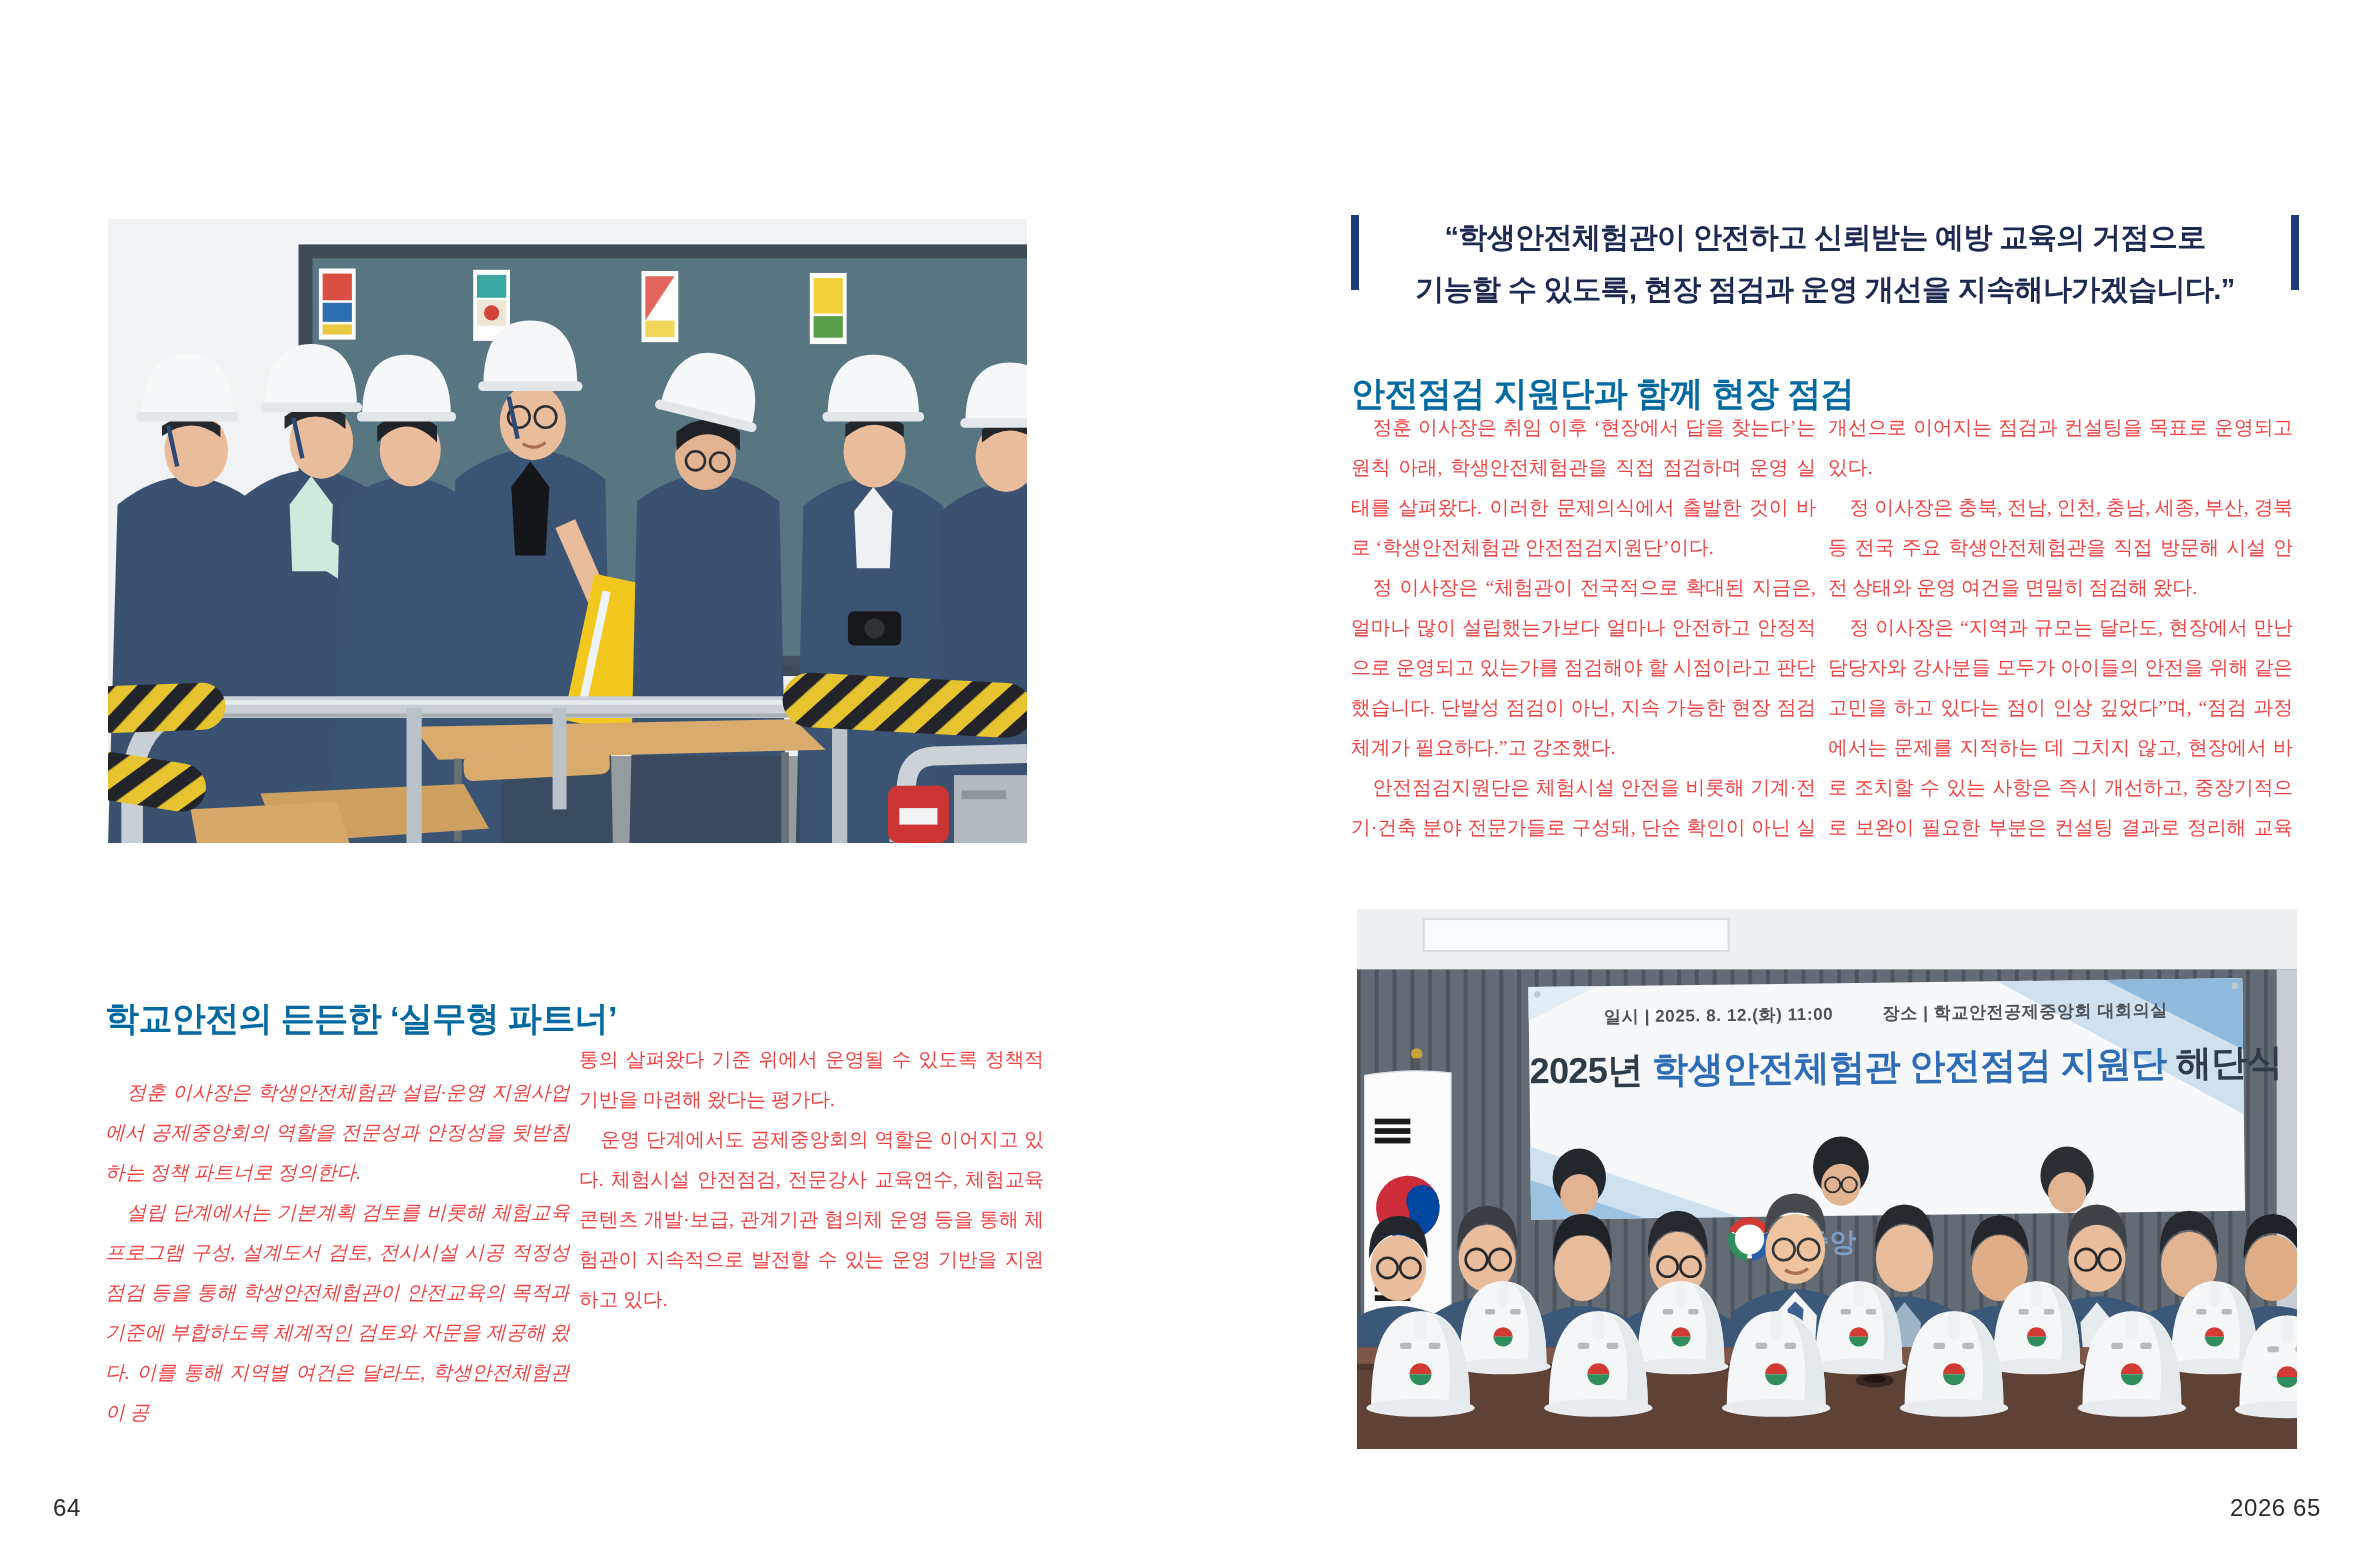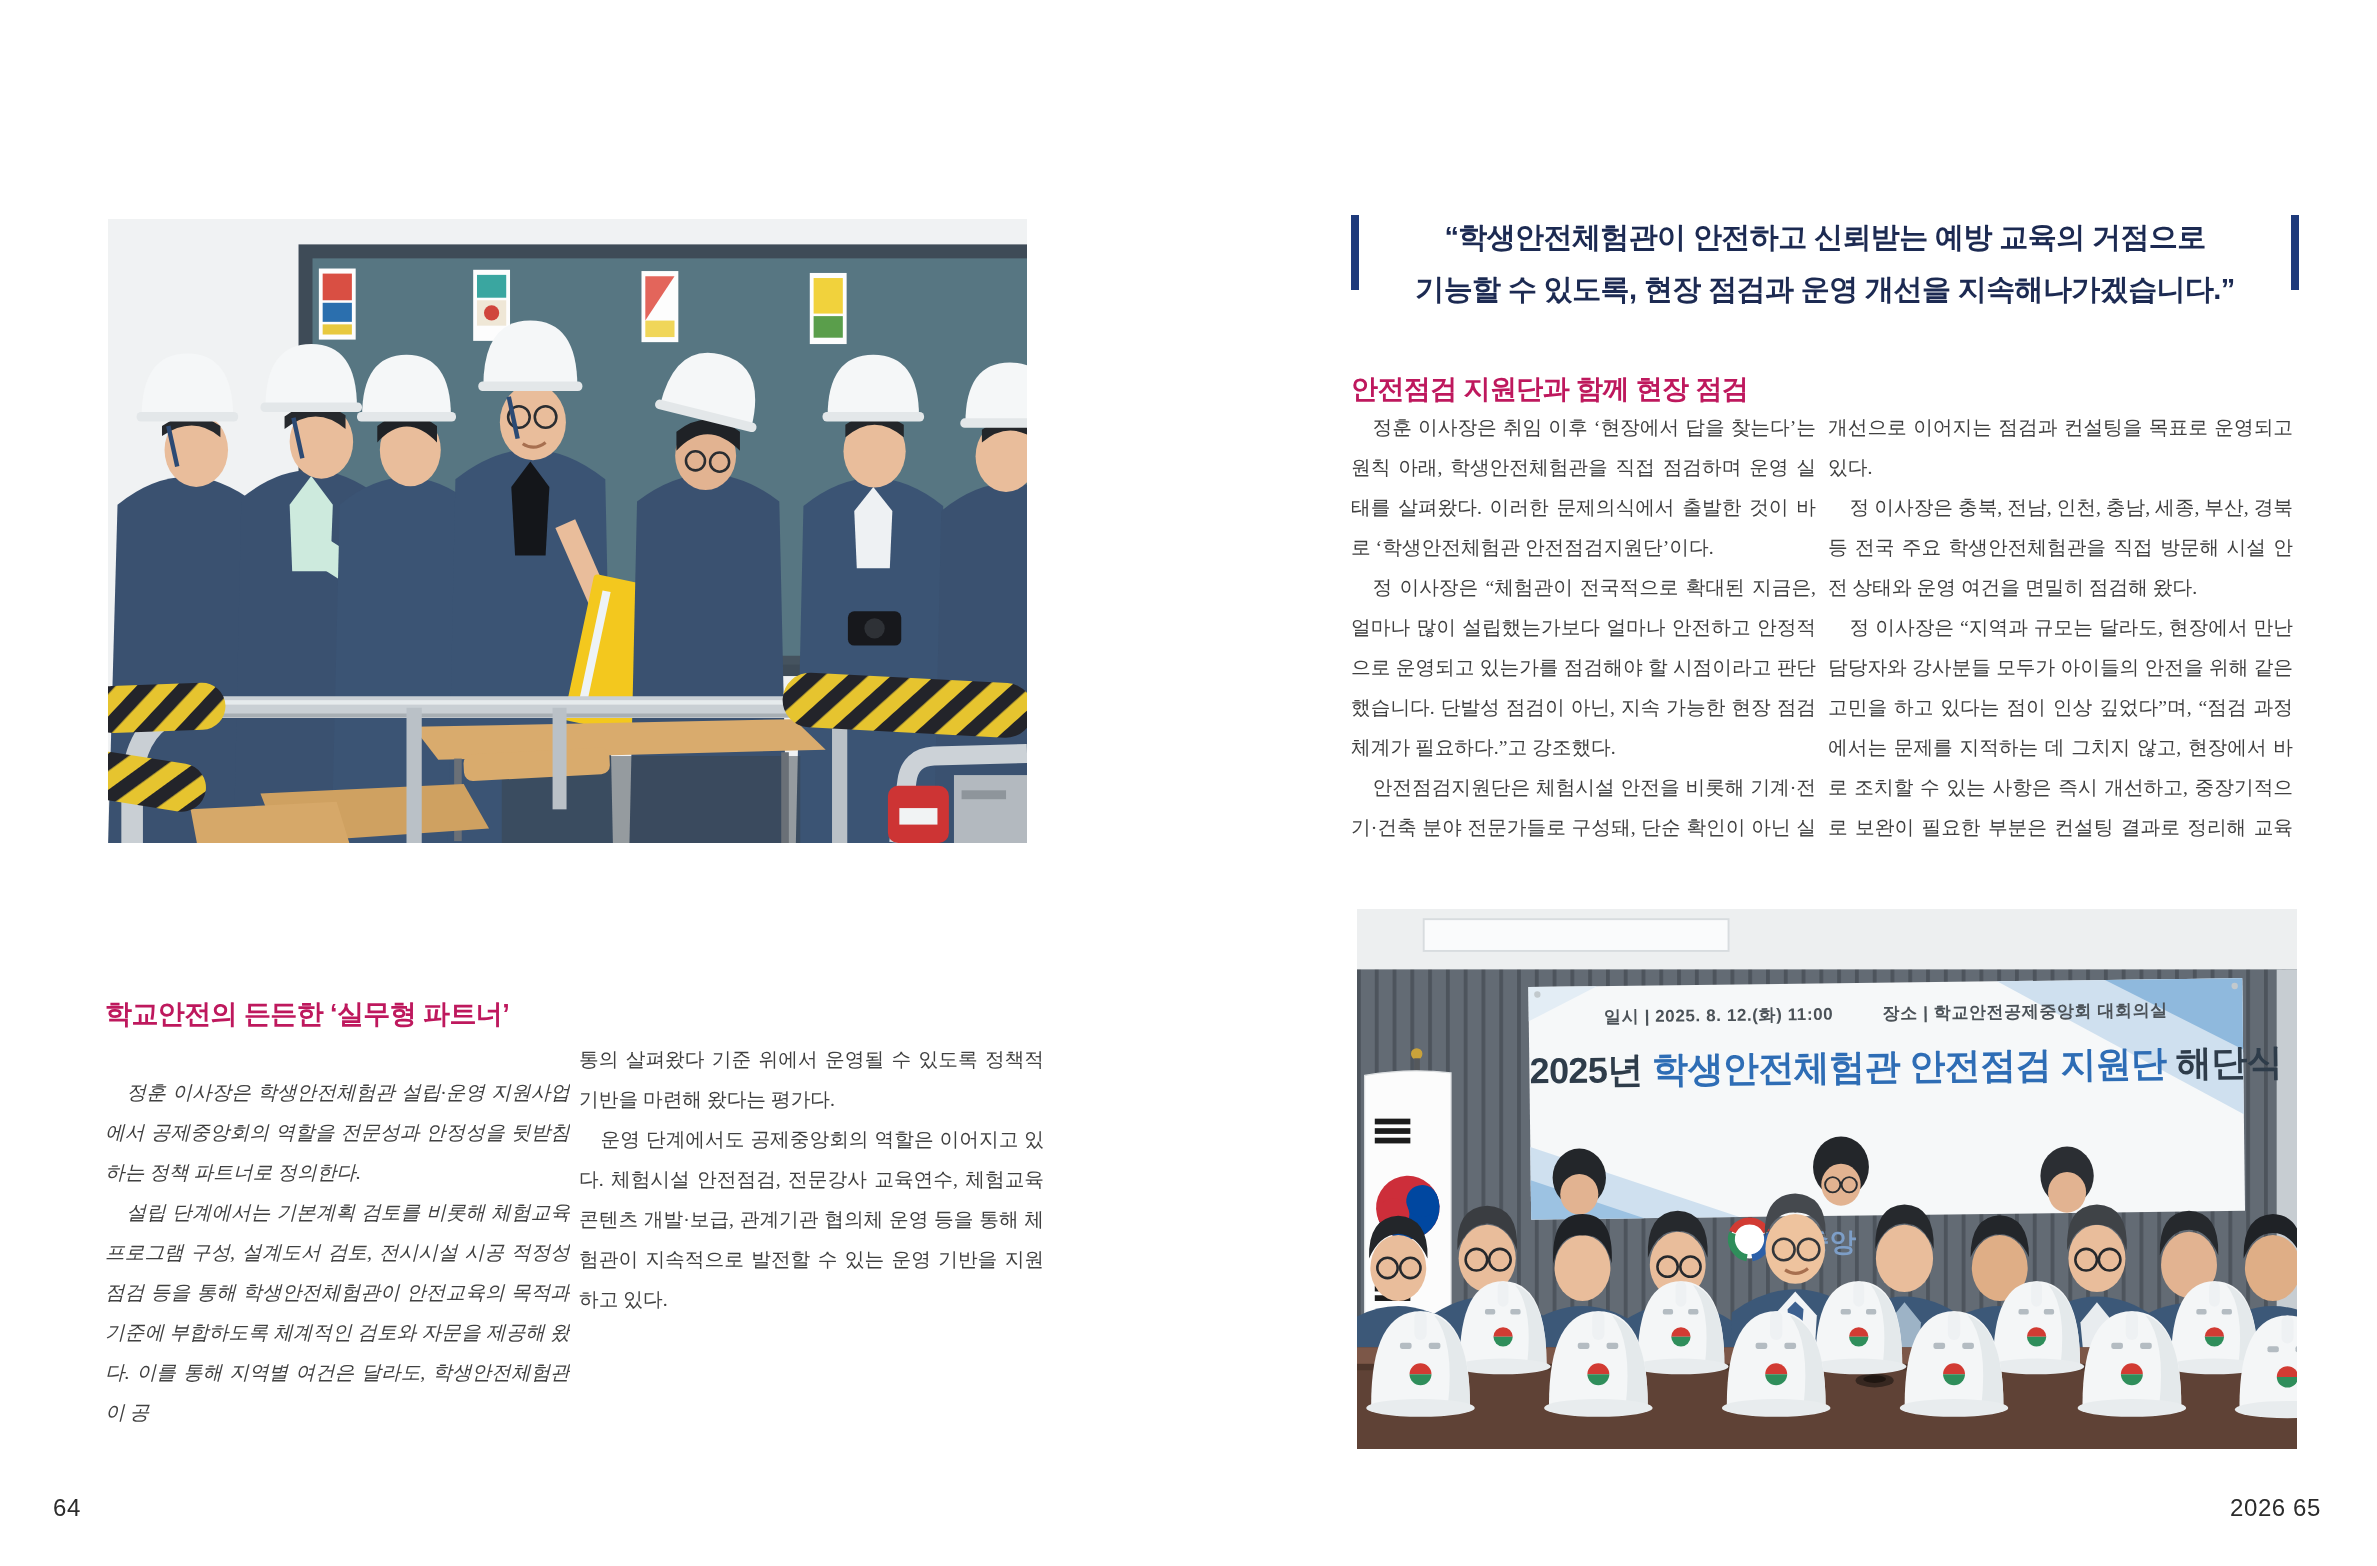--- a/index.html
+++ b/index.html
@@ -27,35 +27,35 @@
   .qtext {
     position:absolute; left:19px; right:19px; top:1.3px;
     text-align:center;
     font-size:29px; font-weight:700; line-height:52px;
     letter-spacing:-0.6px; color:#1c2a52;
   }
 
   
   .sec-heading {
     position:absolute;
-    font-size:27px; font-weight:700; color:#be185d; letter-spacing:-0.6px;
+    font-size:34px; font-weight:700; color:#0369a1; letter-spacing:-0.6px;
   }
   .head-left  { left:105px;  top:996px; }
   .head-right { left:1351px; top:371px; }
 
   
   .col { position:absolute; overflow:hidden; }
   .colL1 { left:105px;  top:1072px; width:465px; height:452px;font-style:italic; }
   .colL2 { left:579px;  top:1039px; width:465px; height:452px; }
   .colR1 { left:1351px; top:407px;  width:465px; height:445px; }
   .colR2 { left:1828px; top:407px;  width:465px; height:445px; }
   .col p {
     font-family:"Liberation Serif", serif;
     font-size:19.7px; line-height:40px;
-    text-align:justify; text-indent:21.6px; color:#404040;
+    text-align:justify; text-indent:21.6px; color:#ef4444;
     word-break:break-all;
   }
   .col p.cont { text-indent:0; }
 
   
   .pageno { position:absolute; font-size:24px; color:#2b2b2b; letter-spacing:0.6px; }
   .pageno-left  { left:53px; top:1494px; }
   .pageno-right { left:2134px; top:1494px; width:187px; text-align:right; }
 
   

